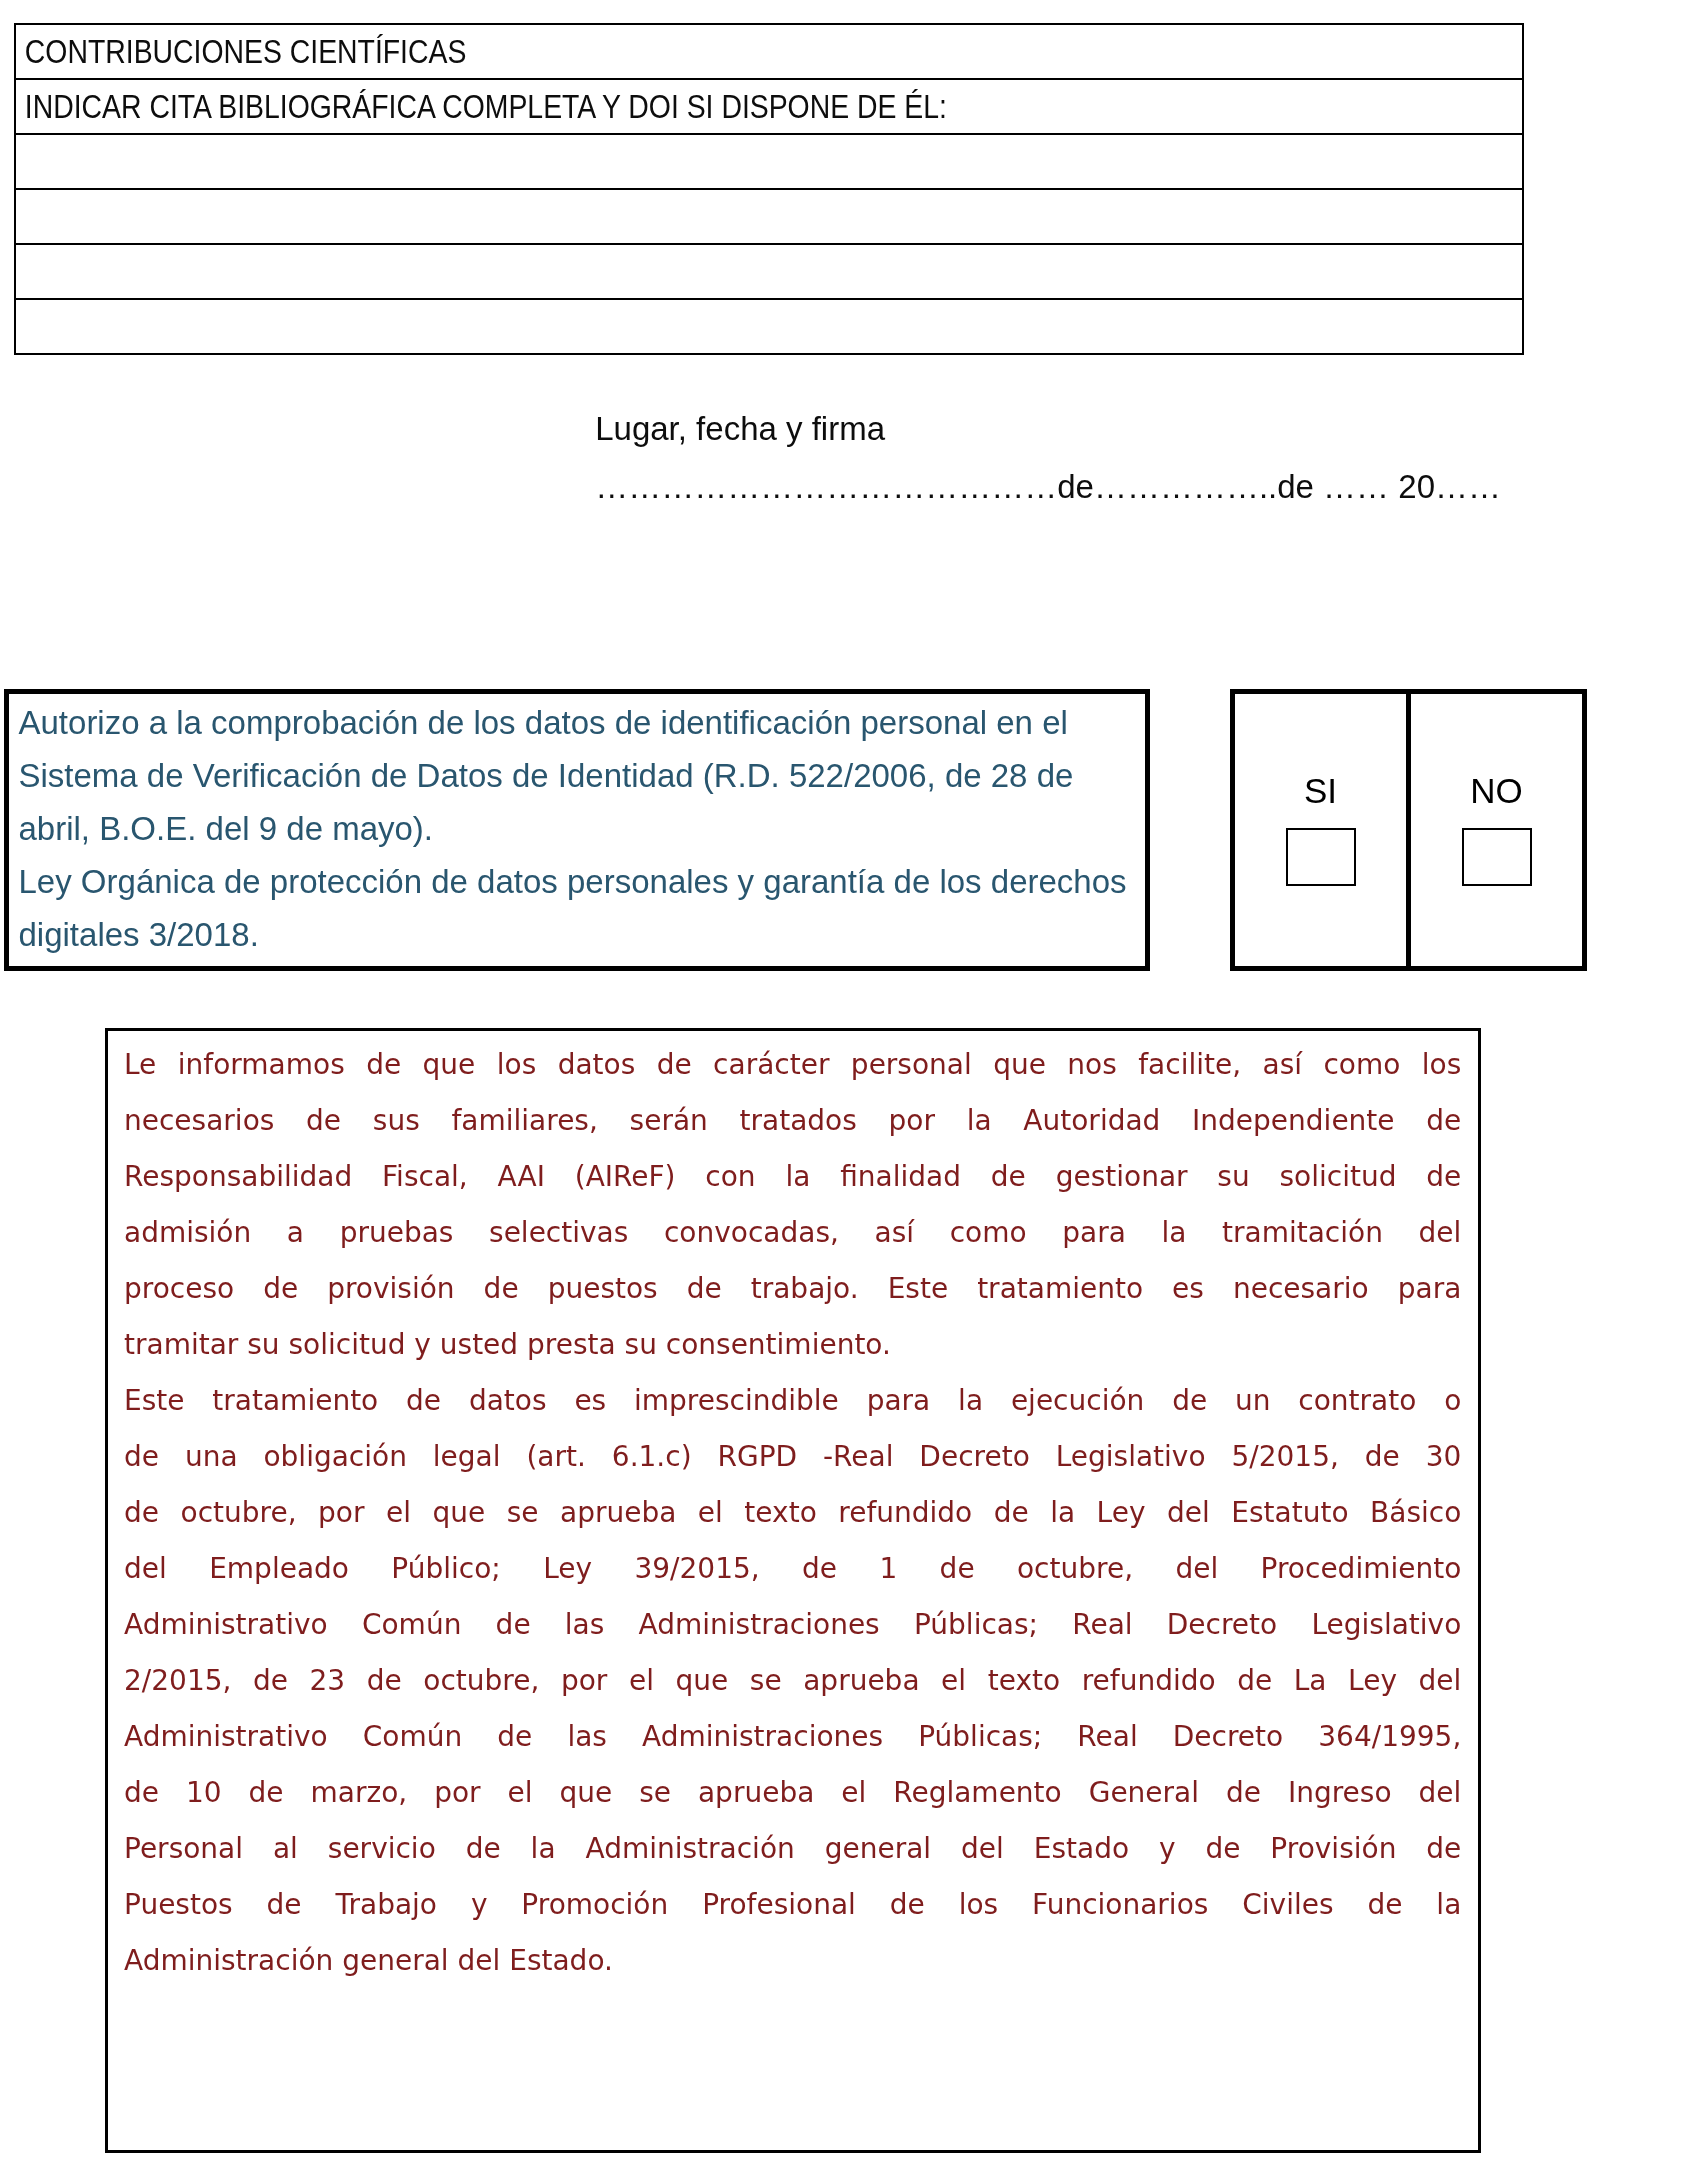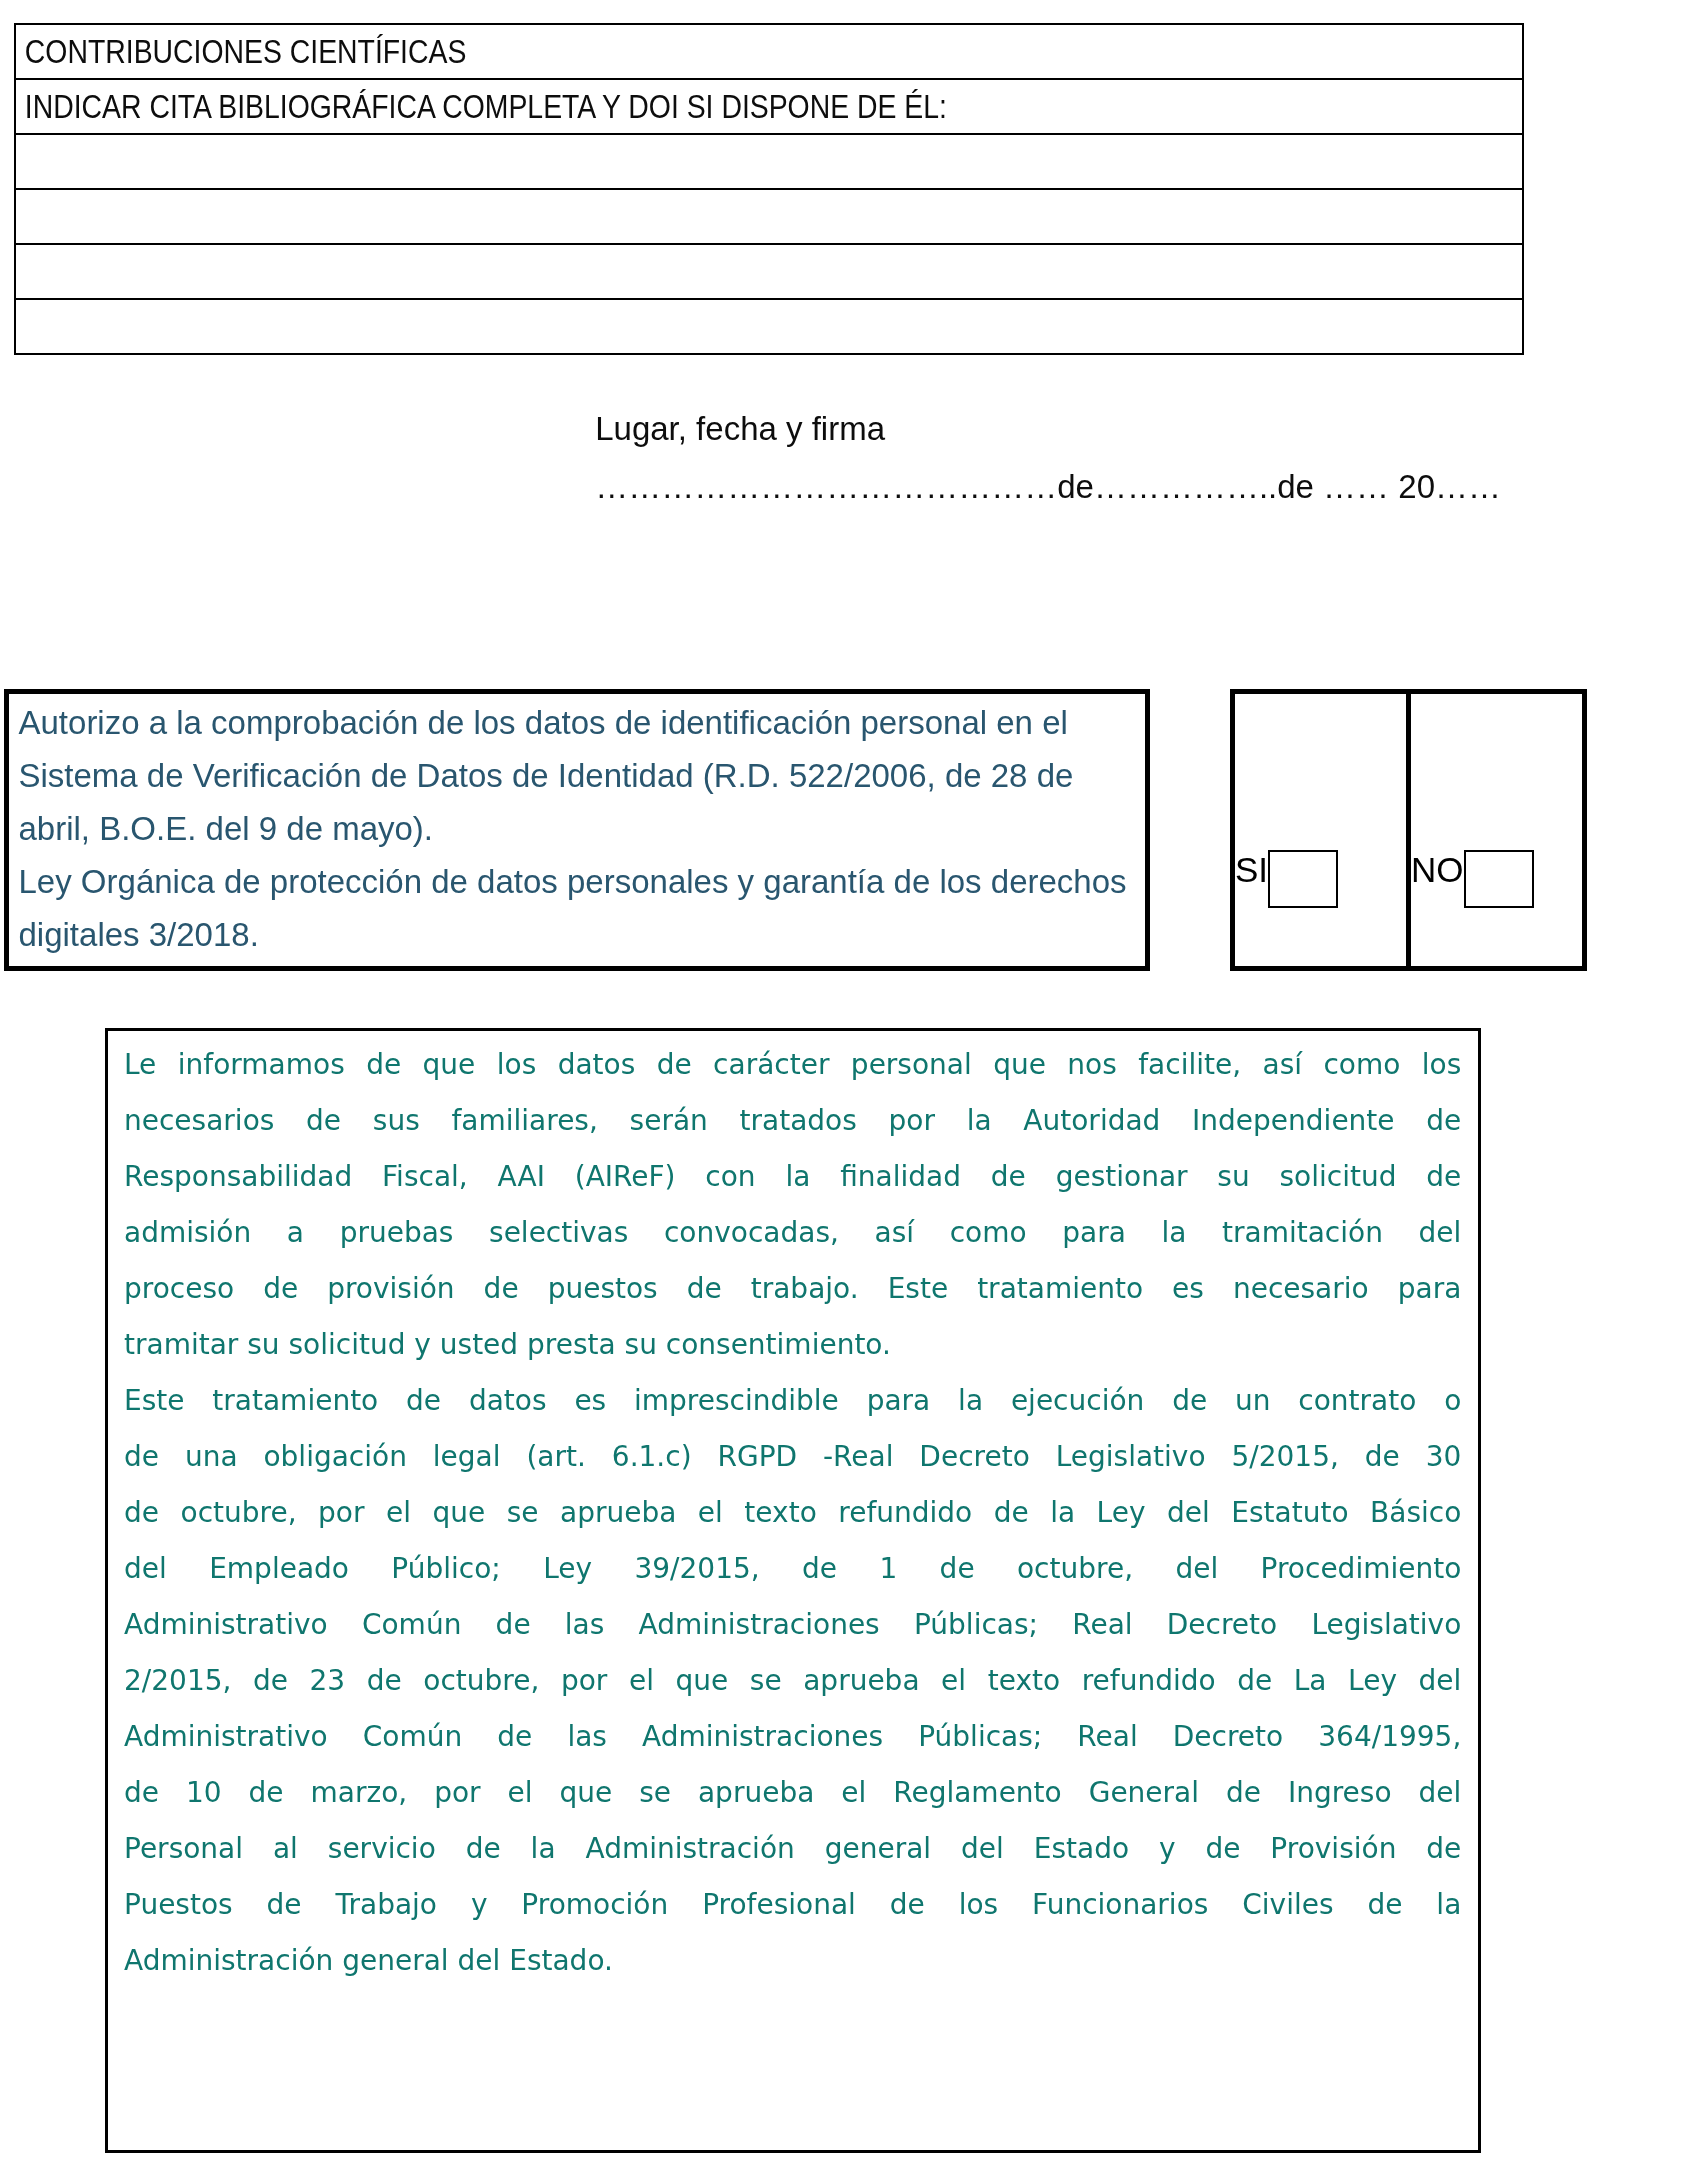--- a/index.html
+++ b/index.html
@@ -71,21 +71,21 @@
     left: 1230px; top: 689px;
     width: 357px; height: 282px;
     border: 5.6px solid #000;
     box-sizing: border-box;
     display: flex;
     background: #fff;
   }
   .opt {
     flex: 1;
     display: flex;
-    flex-direction: row;
+    flex-direction: column;
     align-items: center;
     padding-top: 78px;
     box-sizing: border-box;
   }
   .opt + .opt { border-left: 5.6px solid #000; text-align: right; }
   .opt-label {
     font-size: 35px;
     line-height: 37px;
     color: #000;
   }
@@ -101,21 +101,21 @@
   .notice {
     position: absolute;
     left: 105px; top: 1028px;
     width: 1376px; height: 1125px;
     border: 3.2px solid #000;
     box-sizing: border-box;
     padding: 6.4px 16.7px 0 16px;
     font-family: "DejaVu Sans", sans-serif;
     font-size: 28px;
     line-height: 56px;
-    color: #0f766e;
+    color: #7f1d1d;
     background: #fff;
   }
   .notice .line { height: 56px; }
   .notice .jline {
     text-align: justify;
     height: 56px;
     overflow: hidden;
   }
   .notice .jline::after {
     content: "";

